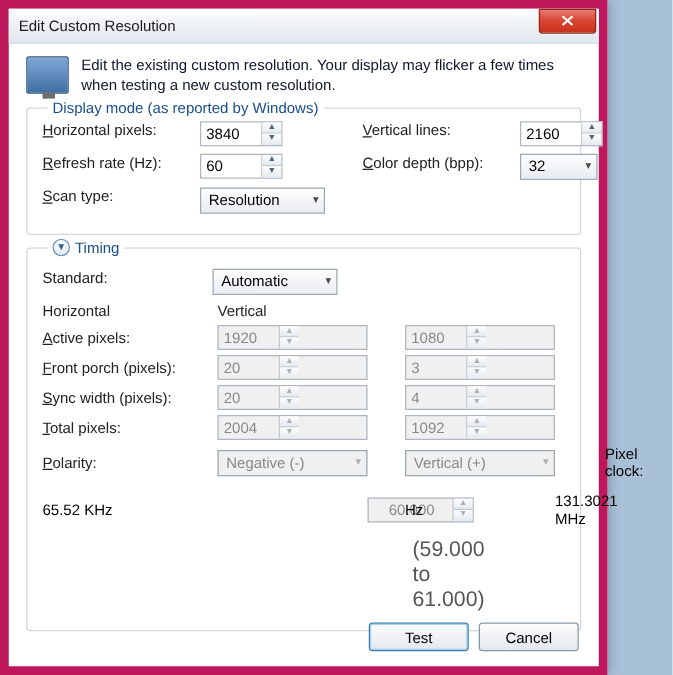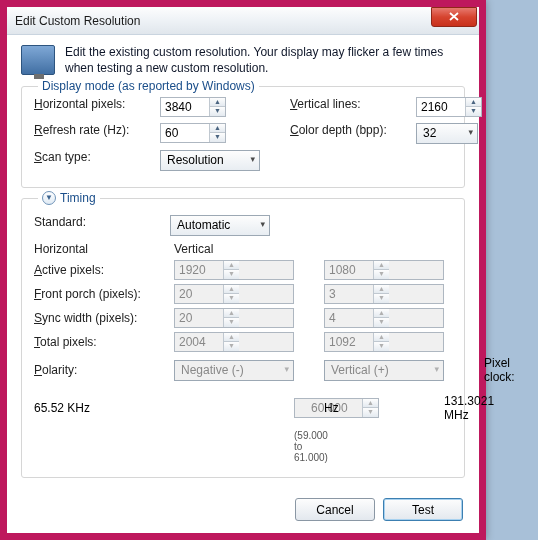--- a/index.html
+++ b/index.html
@@ -31,21 +31,21 @@
   .sel { height:21px; border:1px solid #9ca8b4; background:linear-gradient(#fdfdfd,#e8edf2); padding:2px 18px 2px 6px; position:relative; display:inline-block; min-width:100px; cursor:pointer;}
   .sel::after{content:"▾"; position:absolute; right:4px; top:3px; font-size:9px; color:#4a4a4a;}
   .sel.dis{background:#f0f0f0; color:#888; cursor:default;}
   .sel.dis::after{color:#b0b0b0;}
   .hdr { color:#222; padding-left: 0; }
   .timing-grid { display:grid; grid-template-columns: 140px 120px 30px 120px 40px auto; row-gap:4px; align-items:center; margin-top:4px;}
   .timing-grid .cellhdr{grid-row:1;}
   .footer { position:absolute; bottom:12px; right:16px; display:flex; gap:8px;}
   .btn { width:80px; height:23px; border:1px solid #8a97a4; background:linear-gradient(#fdfdfd,#e3e8ee); border-radius:3px; cursor:pointer; }
   .btn.def { border:1px solid #3c7fb1; box-shadow:0 0 0 1px #a7d1ef inset;}
-  .small{font-size:10px; color:#555;}
+  .small{font-size:17px; color:#555;margin-left:36px;}
   .u{text-decoration:underline;}
 </style>
 </head>
 <body>
 
 <div class="window">
 
   <div class="titlebar">
     <div class="title">Edit Custom Resolution</div>
     <div class="closebtn">
@@ -222,16 +222,16 @@
           <div></div>
           <div></div>
         <div class="small" style="padding-top:4px">(59.000 to 61.000)</div>
         <div></div>
           <div></div>
       </div>
     </div>
   </div>
 
   <div class="footer">
+    <button class="btn def">Test</button>
     <button class="btn">Cancel</button>
-    <button class="btn def">Test</button>
   </div>
 </div>
 
 </body></html>

